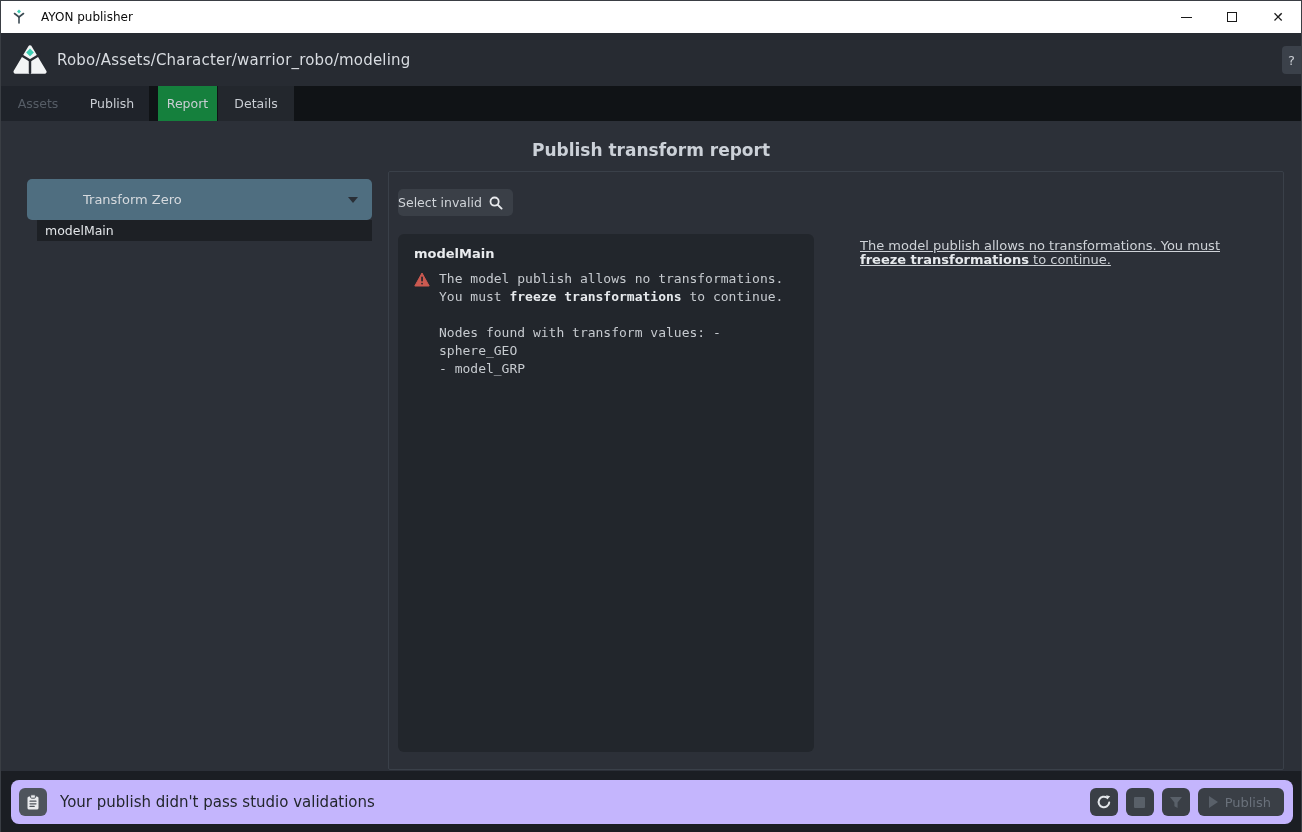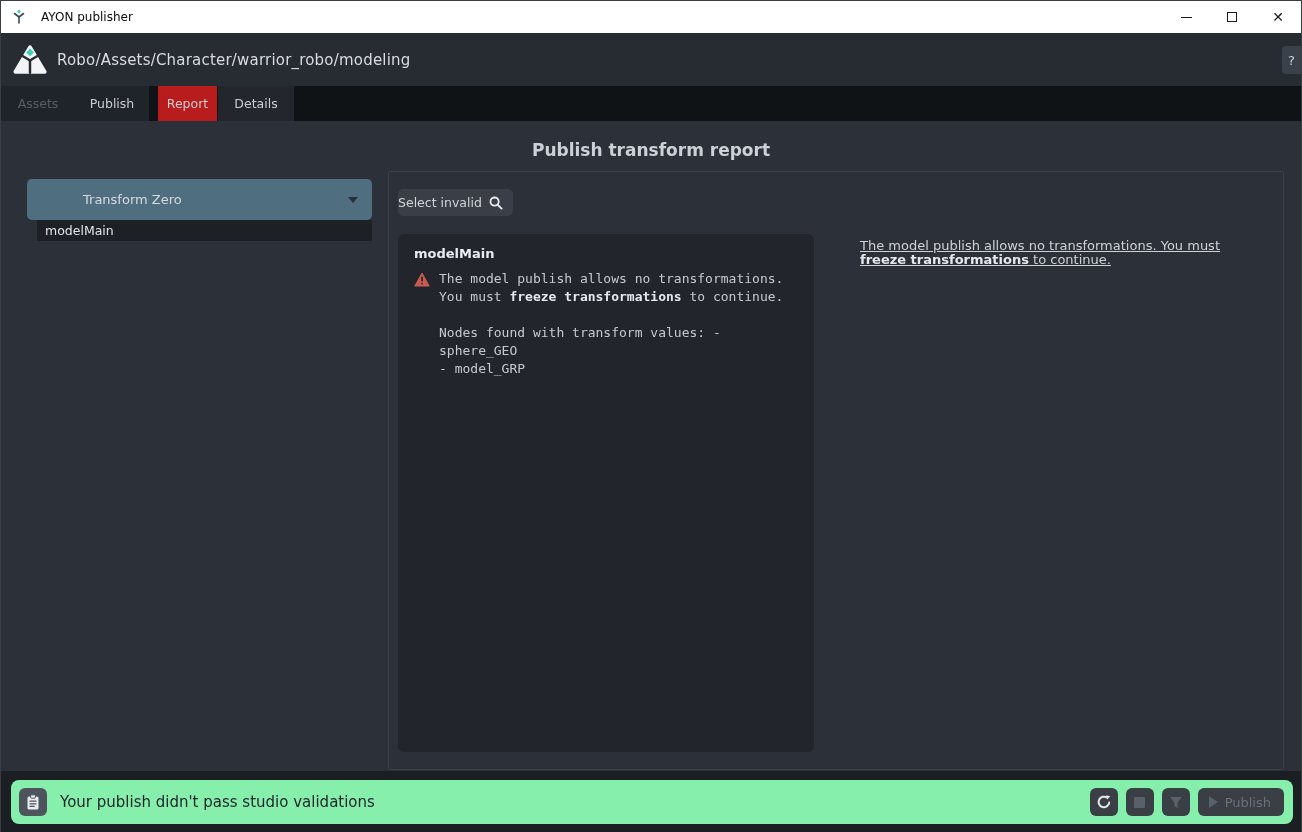--- a/index.html
+++ b/index.html
@@ -23,21 +23,21 @@
   .logo { position:absolute; left:12px; top:11px; }
   .breadcrumb { position:absolute; left:56px; top:0; height:53px; display:flex; align-items:center; font-size:15px; color:#d8dce1; letter-spacing:.2px; }
   .help-btn { position:absolute; right:0; top:13px; width:19px; height:28px; background:#3b414a; border-radius:4px 0 0 4px; display:flex; align-items:center; justify-content:center; font-size:13px; color:#c9cdd3; }
 
   
   .tabbar { position:absolute; left:0; top:85px; width:100%; height:35px; background:#101316; }
   .tab { position:absolute; top:0; height:35px; display:flex; align-items:center; justify-content:center; font-size:12.5px; color:#c9cdd3; cursor:default; }
   .tabgroup-left { position:absolute; left:0; top:0; width:148px; height:35px; background:#1f232a; display:flex; }
   .tabgroup-left .tab { position:static; flex:1; }
   .tab--disabled { color:#565d66; }
-  .tab--active { left:157px; width:59px; background:#b91c1c; }
+  .tab--active { left:157px; width:59px; background:#15803d; }
   .tab--details { left:217px; width:76px; background:#23272d; }
 
   
   .main { position:absolute; left:0; top:120px; width:100%; height:650px; background:#2c3038; }
   .page-title { position:absolute; left:0; top:19px; width:100%; text-align:center; font-size:17px; font-weight:bold; color:#ccd1d8; }
 
   .validator-dropdown { position:absolute; left:26px; top:58px; width:345px; height:41px; background:#4f6e80; border-radius:5px; display:flex; align-items:center; cursor:default;padding-left:40px; }
   .validator-dropdown .label { margin-left:16px; font-size:13px; color:#d6dade; }
   .chevron-down { position:absolute; right:14px; top:18px; width:0; height:0; border-left:5px solid transparent; border-right:5px solid transparent; border-top:6px solid #2a2f36; }
   .instance-row { position:absolute; left:36px; top:99px; width:335px; height:21px; background:#1d2025; display:flex; align-items:center; font-size:12.5px; color:#e2e5e8; padding-left:8px; }
@@ -52,21 +52,21 @@
   .warn-icon { flex:none; margin-top:2px; }
   .mono { font-family:"DejaVu Sans Mono","Liberation Mono",monospace; font-size:13px; line-height:18px; color:#c6cacf; white-space:nowrap; }
   .mono b { color:#e6e9ec; }
   .mono .blank { height:18px; }
 
   .description { position:absolute; left:471px; top:67px; width:388px; font-size:13px; line-height:14px; color:#ced2d7;text-decoration:underline; }
   .description b { color:#e6e9ec; }
 
   
   .footer { position:absolute; left:0; top:770px; width:100%; height:62px; background:#1b1e23; }
-  .message-bar { position:absolute; left:10px; top:9px; width:1282px; height:44px; background:#86efac; border-radius:8px; display:flex; align-items:center; }
+  .message-bar { position:absolute; left:10px; top:9px; width:1282px; height:44px; background:#c4b5fd; border-radius:8px; display:flex; align-items:center; }
   .log-btn { margin-left:8px; width:28px; height:28px; background:#4e545c; border-radius:6px; display:flex; align-items:center; justify-content:center; flex:none; cursor:default; }
   .bar-message { margin-left:13px; font-size:15px; color:#23272d; }
   .bar-actions { margin-left:auto; margin-right:9px; display:flex; gap:8px; align-items:center; }
   .icon-btn { width:28px; height:28px; background:#3a3f46; border-radius:6px; display:flex; align-items:center; justify-content:center; cursor:default; }
   .stop-glyph { width:11px; height:11px; background:#596069; border-radius:1px; }
   .publish-btn { height:28px; background:#3a3f46; border-radius:6px; display:flex; align-items:center; gap:7px; padding:0 13px 0 11px; font-size:13px; color:#6a717b; cursor:default; }
   .play-glyph { width:0; height:0; border-top:6px solid transparent; border-bottom:6px solid transparent; border-left:9px solid #596069; }
 </style>
 </head>
 <body>

